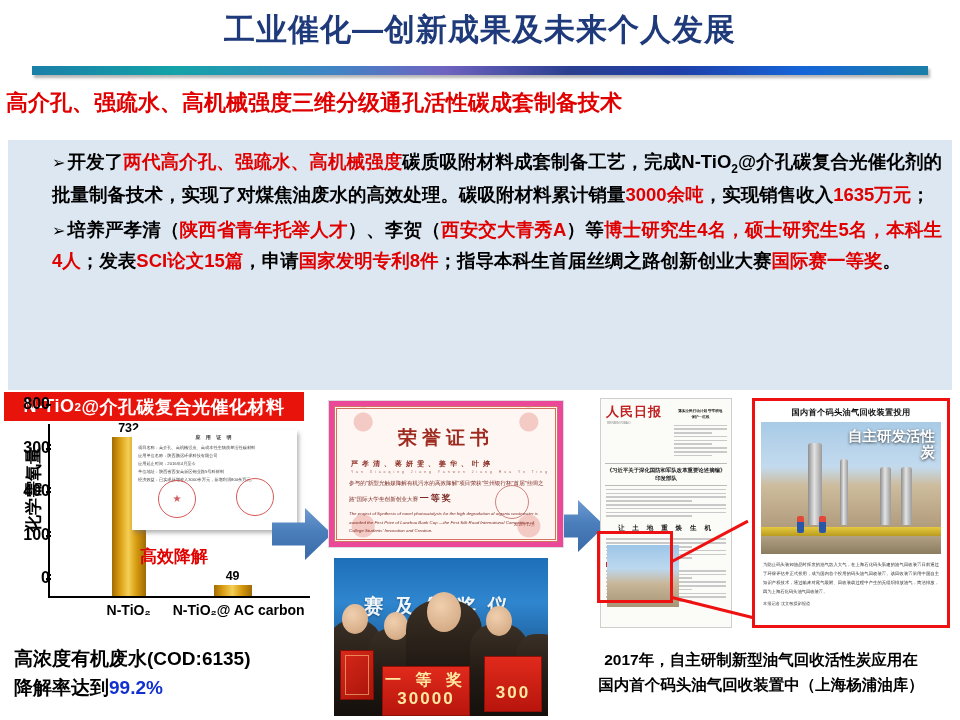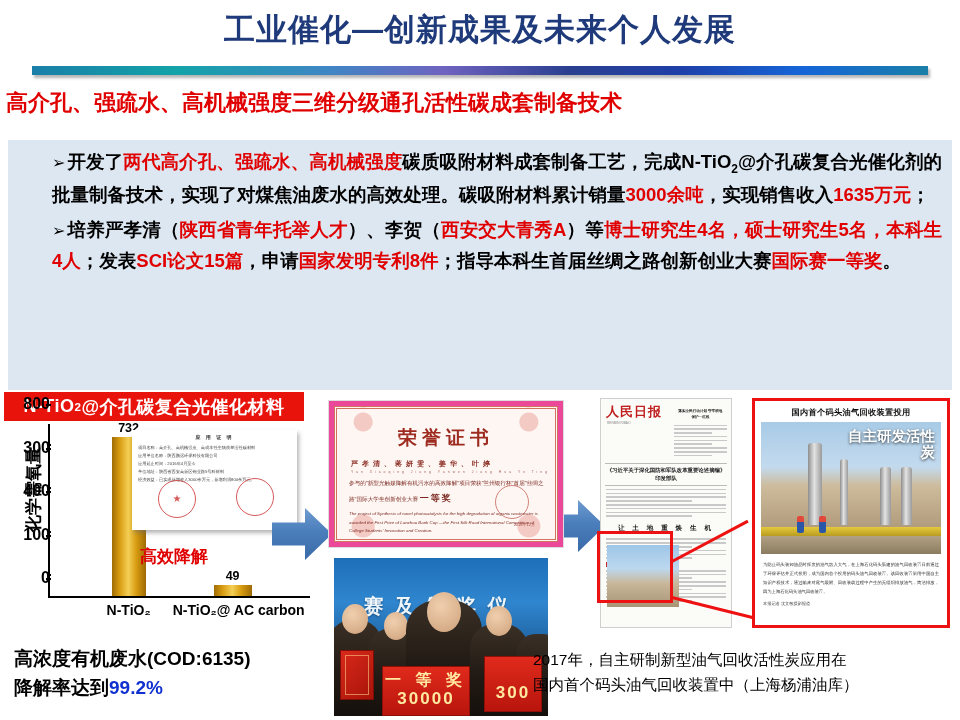--- a/index.html
+++ b/index.html
@@ -408,27 +408,27 @@
     position: absolute;
     left: 14px; top: 644px;
     font-size: 19px;
     font-weight: bold;
     color: #000;
     line-height: 1.55;
   }
   .blue { color: #1030cf; }
   .caption-right {
     position: absolute;
-    left: 533px; top: 648px;
+    left: 566px; top: 648px;
     width: 390px;
     font-size: 15.5px;
-    font-weight: normal;
+    font-weight: bold;
     color: #000;
     line-height: 1.6;
-    text-align: left;
+    text-align: center;
   }
 </style>
 </head>
 <body>
 
 <div class="slide-title">工业催化—创新成果及未来个人发展</div>
 <div class="title-rule"></div>
 
 <div class="subtitle-row">
   <span class="subtitle-red">高介孔、强疏水、高机械强度三维分级通孔活性碳成套制备技术</span>

